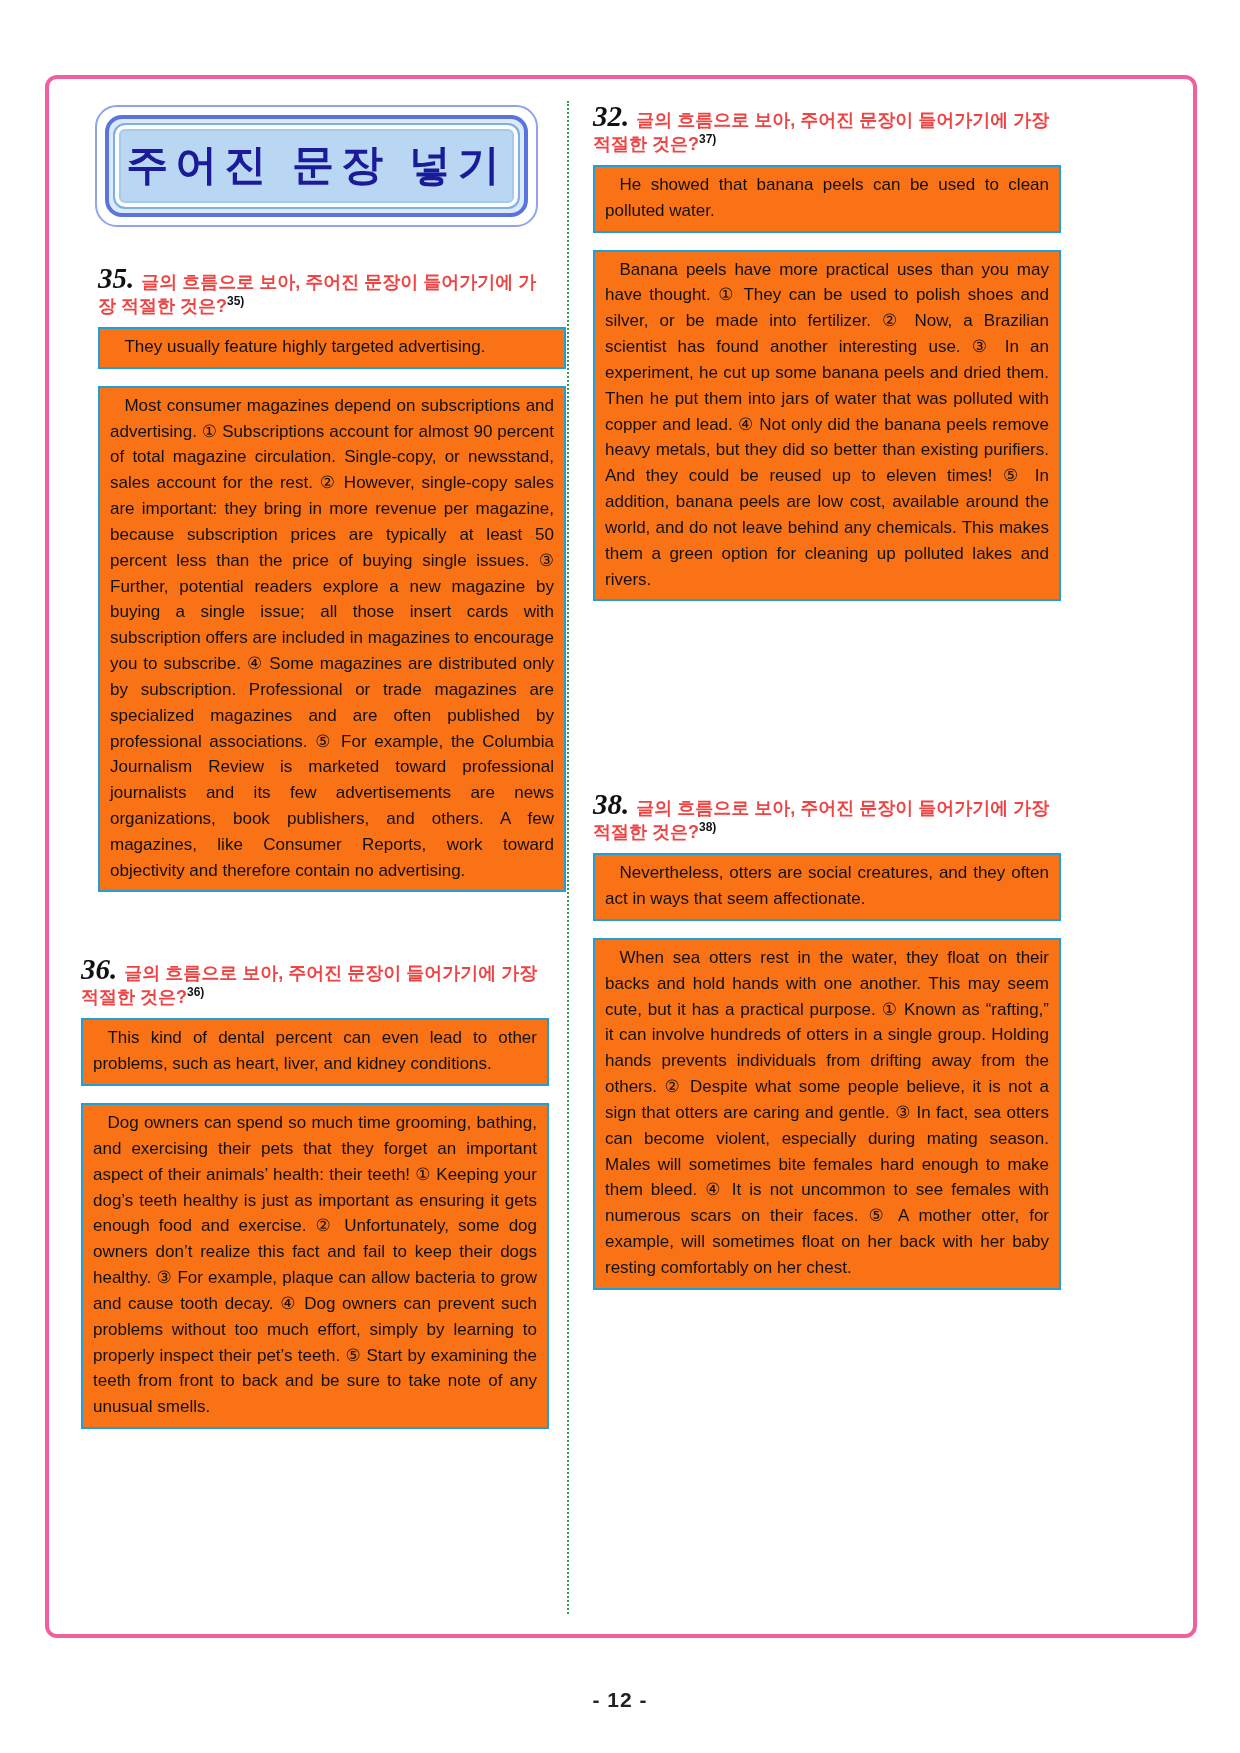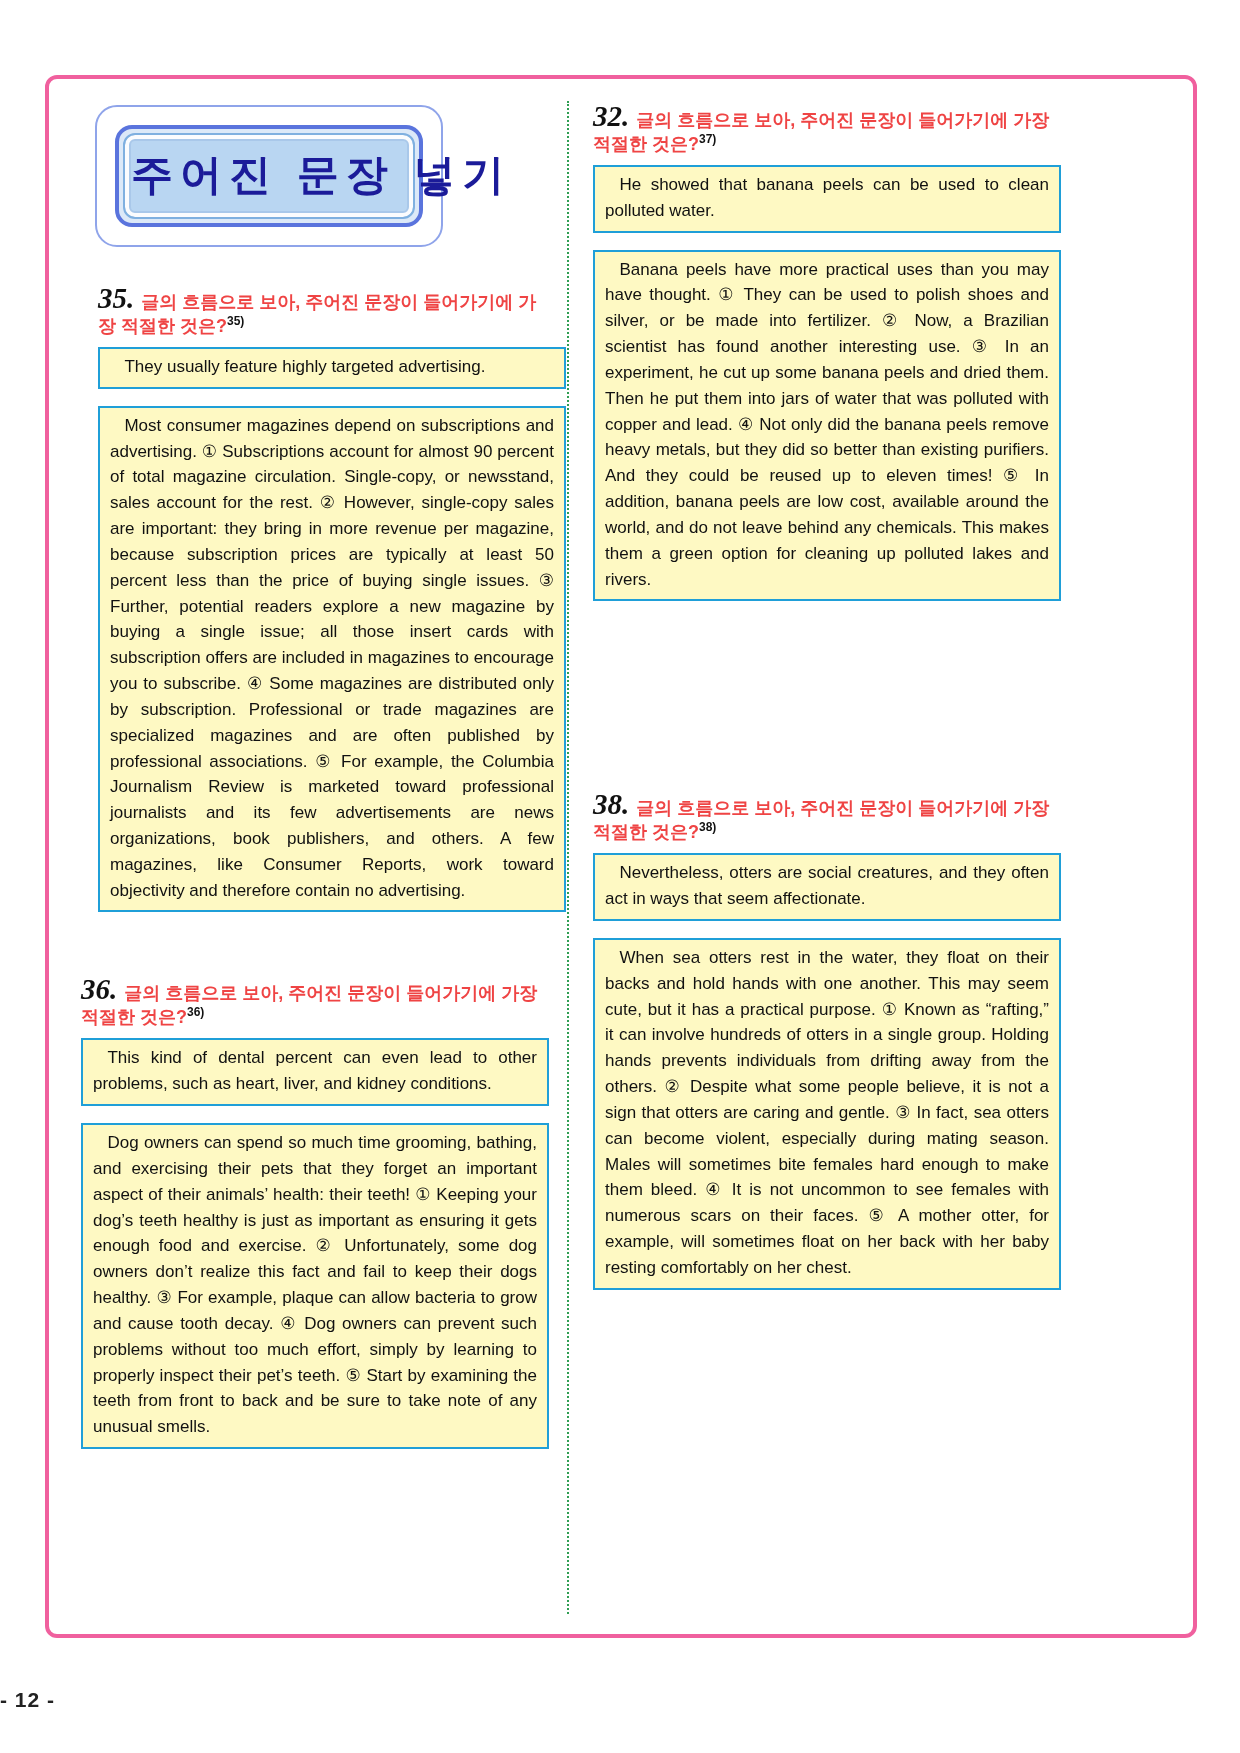--- a/index.html
+++ b/index.html
@@ -29,24 +29,24 @@
   .col-left { margin-right:16px; }
   .divider {
     width:0;
     border-left:2px dotted #2f9e53;
     margin:0 22px 0 2px;
   }
 
   
   .title-wrap {
     margin:4px 0 36px 16px;
-    width:348px;
+    width:443px;
     border:2px solid #8fa4ea;
     border-radius:22px;
-    padding:18px;
+    padding:8px;
     background:#fff;
   }
   .title-mid {
     border:4px solid #5a74dd;
     border-radius:17px;
     padding:4px;
     background:#dce9f8;
   }
   .title-inner {
     background:#b9d6f2;
@@ -84,42 +84,42 @@
     color:#ef4444;
   }
   .q-foot {
     font-weight:bold;
     font-size:12px;
     vertical-align:super;
   }
 
   .given-box, .passage-box {
     border:2px solid #1f9fd8;
-    background:#fef9c3;
+    background:#f97316;
     padding:5px 10px 7px 10px;
     width:468px;
   }
   .given-box { margin-bottom:17px; }
   .box-text {
     margin:0;
     font-size:17px;
     line-height:1.52;
     text-align:justify;
     text-indent:0.85em;
   }
 
   .q35 { margin-bottom:62px;padding-left:17px; }
   .q37 { margin-bottom:188px; }
 
   
   .page-num {
     position:absolute;
     left:0; right:0;
     top:1688px;
-    text-align:left;
+    text-align:center;
     font-size:21px;
     font-weight:bold;
     color:#222;
     letter-spacing:1px;
   }
 </style>
 </head>
 <body>
 
 <div class="sheet">

